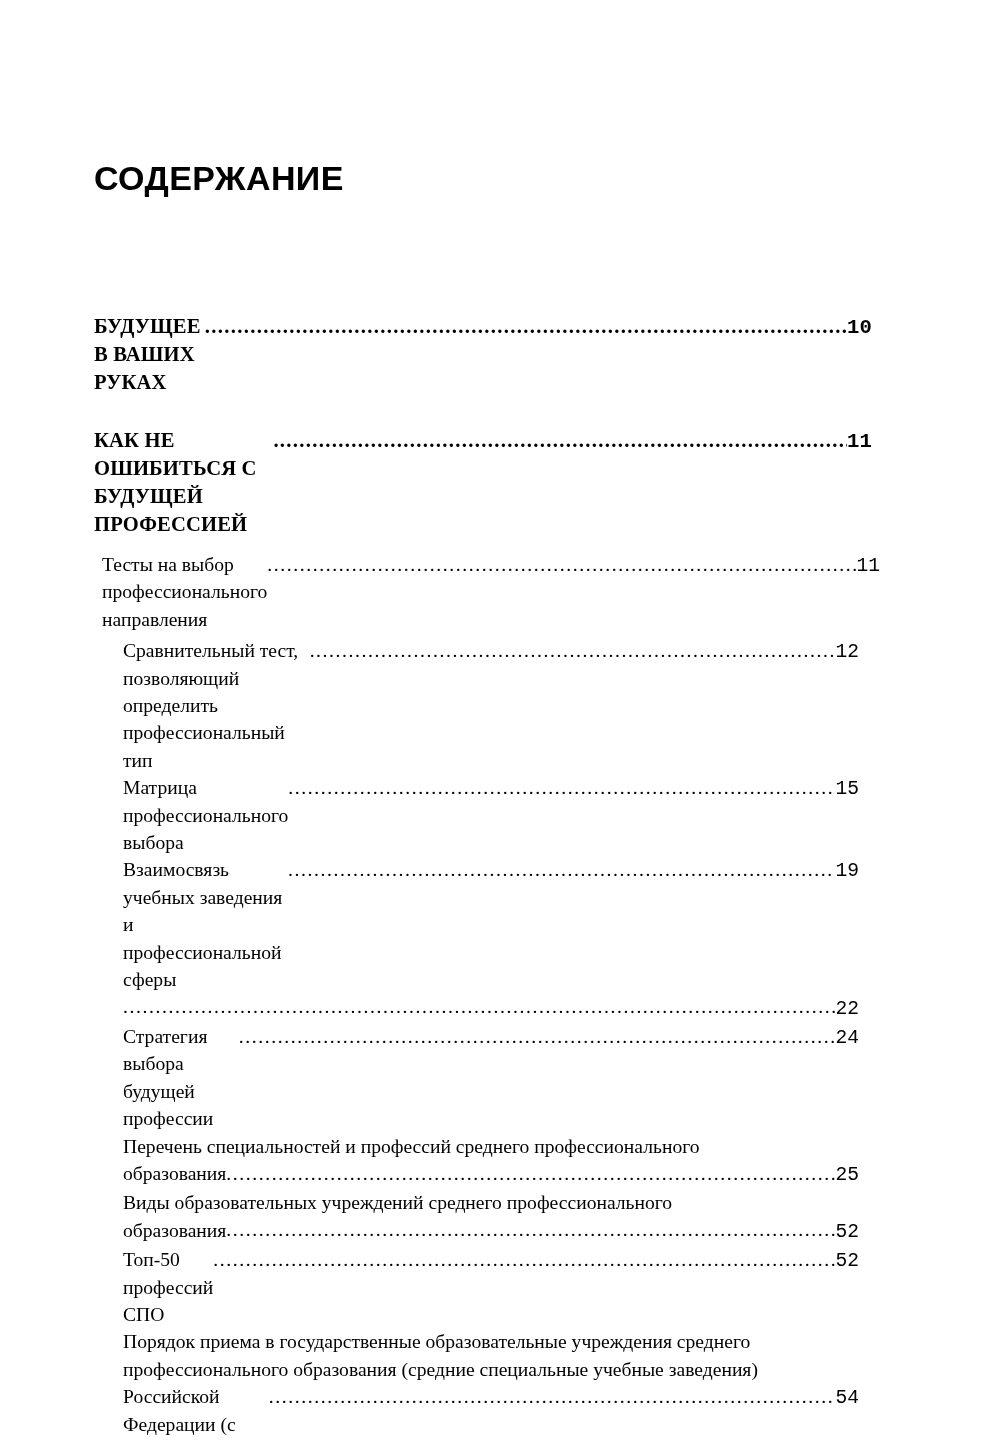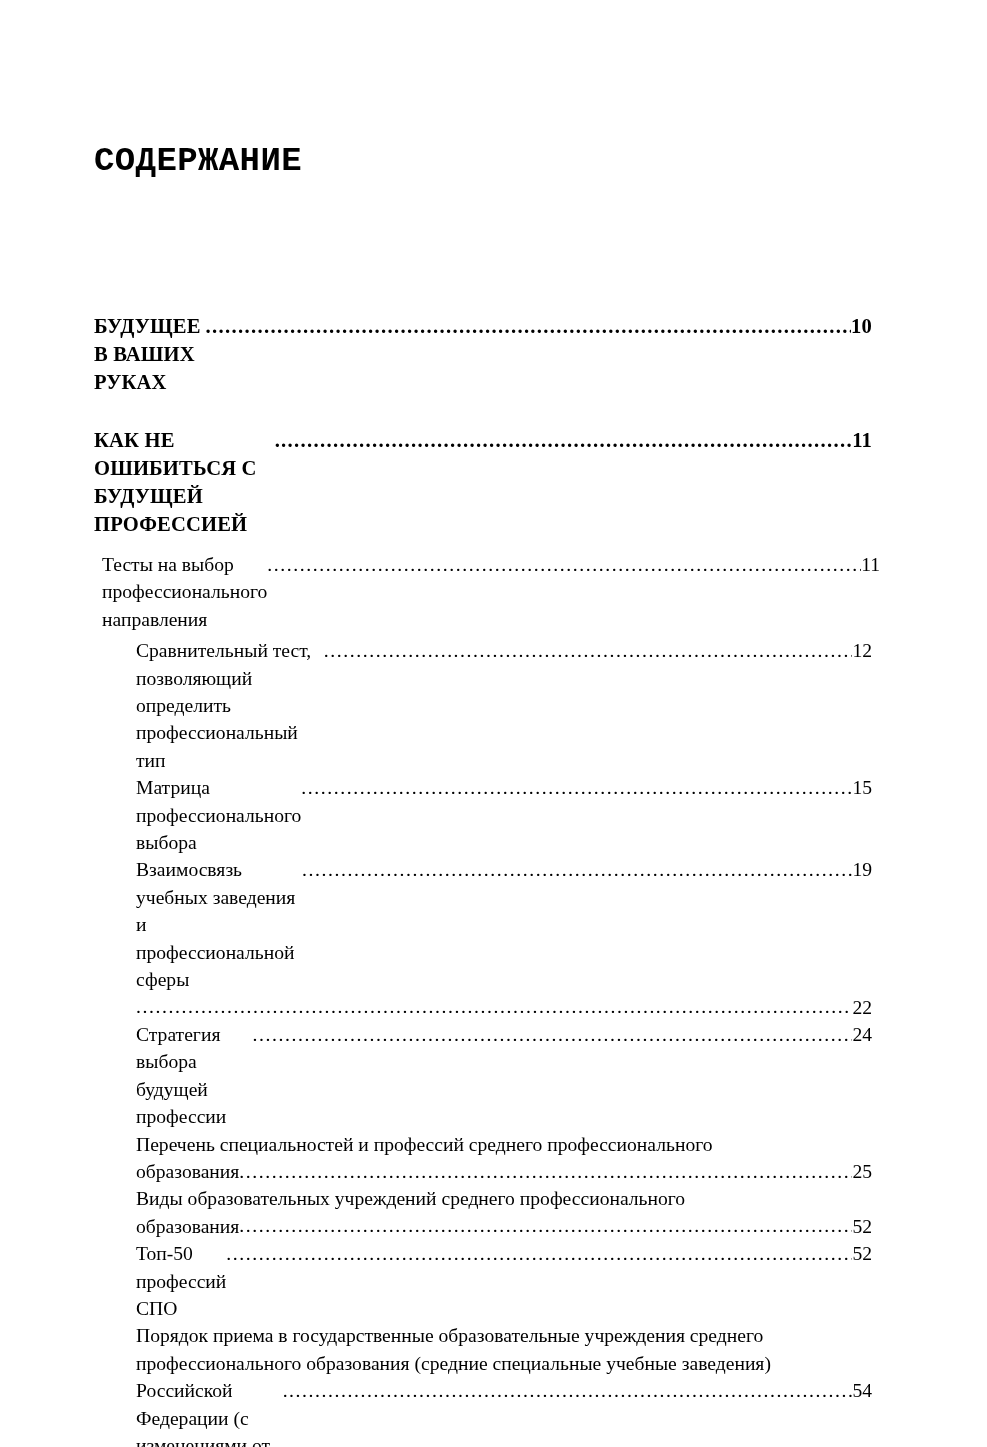--- a/index.html
+++ b/index.html
@@ -13,22 +13,22 @@
     height: 1447px;
     background: #ffffff;
     box-sizing: border-box;
     overflow: hidden;
     font-family: "Liberation Serif", "DejaVu Serif", serif;
     color: #000000;
   }
   .toc-title {
     position: absolute;
     left: 94px;
-    top: 144px;
-    font-family: Liberation Mono, monospace;
+    top: 161px;
+    font-family: Liberation Sans, sans-serif;
     font-weight: bold;
     font-size: 34px;
     letter-spacing: 0.4px;
     line-height: 1;
     color: #000000;
   }
   .toc-body {
     position: absolute;
     left: 94px;
     top: 312px;
@@ -59,20 +59,21 @@
     white-space: nowrap;
     letter-spacing: 1.6px;
     min-width: 0;
     position: relative;
     top: -0.02em;
   }
   .line .pg {
     flex: 0 0 auto;
     text-align: right;
     white-space: nowrap;
+    font-family: Liberation Mono, monospace;
   }
   
   .wrap-lines {
     display: block;
   }
   .wrap-lines .cont {
     display: block;
     white-space: pre-wrap;
   }
 
@@ -85,21 +86,21 @@
     letter-spacing: 0.15px;
     margin-left: 0;
   }
   .lvl-head .dots { letter-spacing: 1.35px; }
   .lvl-1 {
     margin-left: 8px;
     font-size: 19.6px;
     line-height: 27.4px;
   }
   .lvl-2 {
-    margin-left: 42px;
+    margin-left: 29px;
     width: calc(100% - 42px);
     font-size: 19.6px;
     line-height: 27.4px;
   }
   .gap-head-before { margin-top: 30px; }
   .gap-head-after  { margin-top: 13px; }
   .gap-none        { margin-top: 0; }
   .gap-sub         { margin-top: 4px; }
 </style>
 </head>

